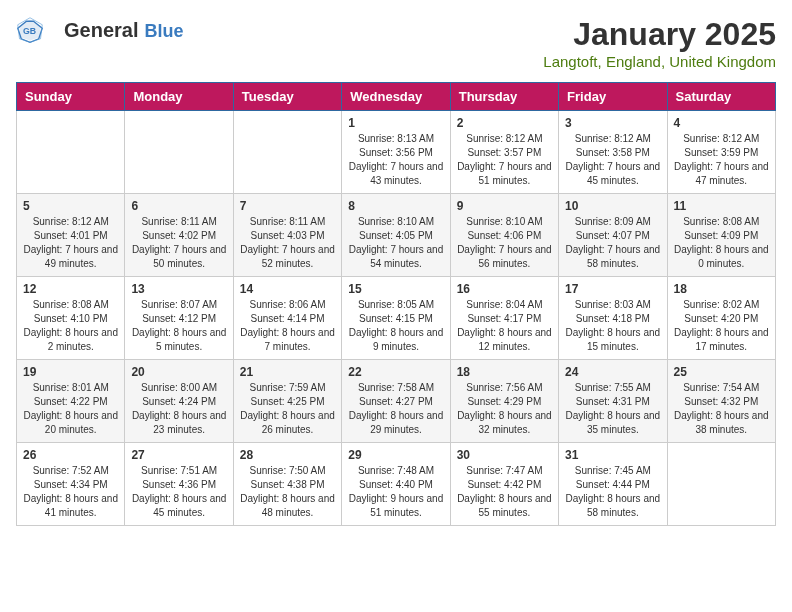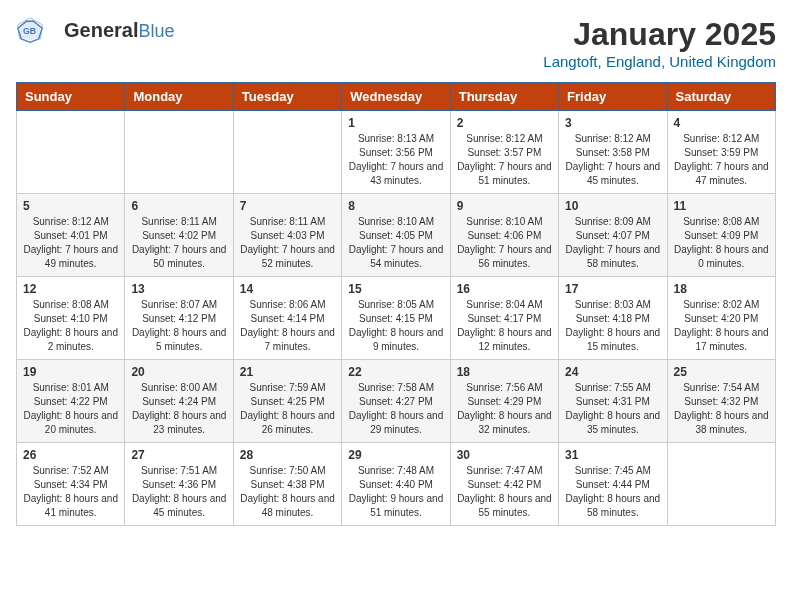--- a/index.html
+++ b/index.html
@@ -29,29 +29,29 @@
       text-align: right;
       margin-left: 26px;
     }
     .month-title {
       font-size: 32px;
       font-weight: bold;
       color: #333;
     }
     .location-title {
       font-size: 15px;
-      color: #0369a1;
+      color: #4d7c0f;
     }
     .calendar {
       width: 100%;
       border-collapse: collapse;
       border: 1px solid #ccc;
     }
     .calendar th {
-      background-color: #c2410c;
+      background-color: #be185d;
       color: #fff;
       text-align: left;
       padding: 6px 8px;
       font-size: 13px;
       border: 1px solid #2e68a0;
     }
     .calendar td {
       vertical-align: top;
       padding: 5px 6px;
       border: 1px solid #ccc;
@@ -85,21 +85,21 @@
 <div class="header">
   <div class="logo">
     <svg class="logo-icon" viewBox="0 0 32 32">
       <polygon points="16,4 28,12 28,24 16,28 4,24 4,12" fill="#3a7bbf" opacity="0.15"></polygon>
       <polygon points="20,6 30,14 26,26 16,30 6,26 2,14 12,6" fill="none" stroke="#3a7bbf" stroke-width="1.5"></polygon>
       <polygon points="16,2 30,10 28,26 16,30 4,26 2,10" fill="none" stroke="#5599d4" stroke-width="0.7"></polygon>
       <text x="8" y="20" font-size="10" fill="#3a7bbf" font-weight="bold">GB</text>
     </svg>
     <div>
       <div>
-        <span style="font-size:20px;font-weight:bold;color:#333;">General</span><span style="font-size:18px;font-weight:normal;color:#3a7bbf;">Blue</span>
+        <span style="font-size:20px;font-weight:bold;color:#333;">General</span><span style="font-size:18px;font-weight:bold;color:#3a7bbf;margin-left:6px;">Blue</span>
       </div>
     </div>
   </div>
   <div class="title-block">
     <div class="month-title">January 2025</div>
     <div class="location-title">Langtoft, England, United Kingdom</div>
   </div>
 </div>
 
 <table class="calendar">

